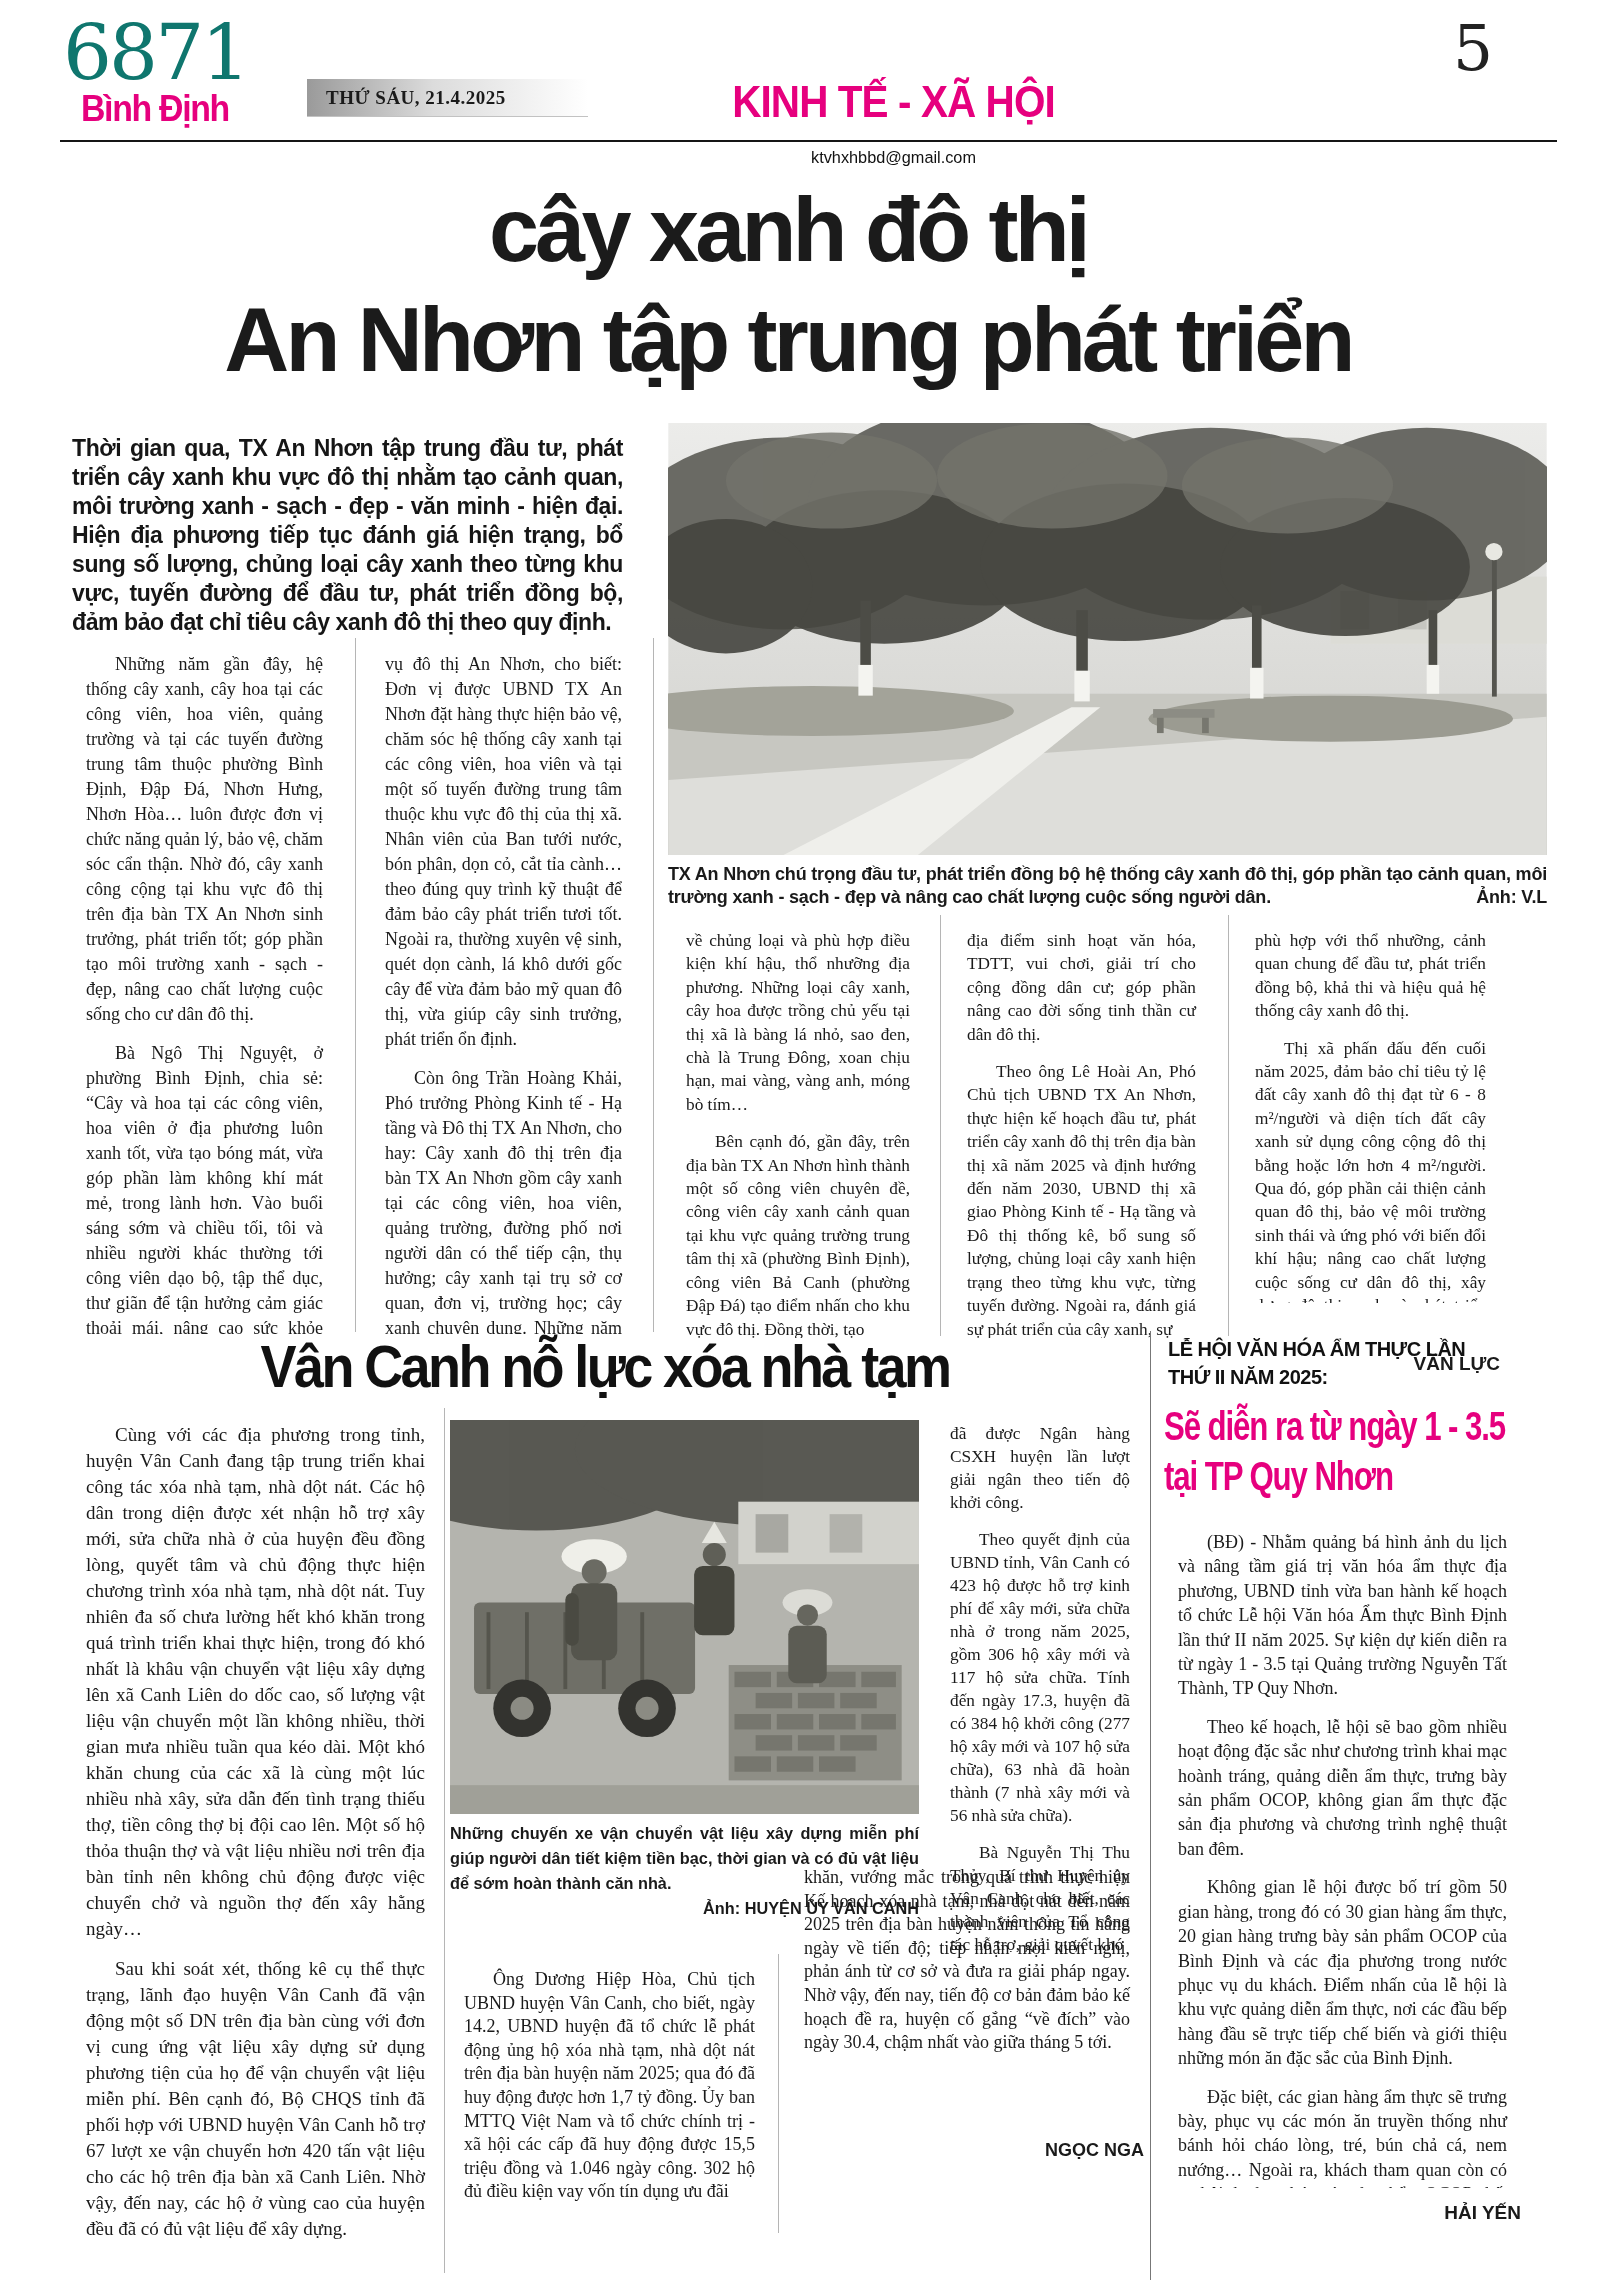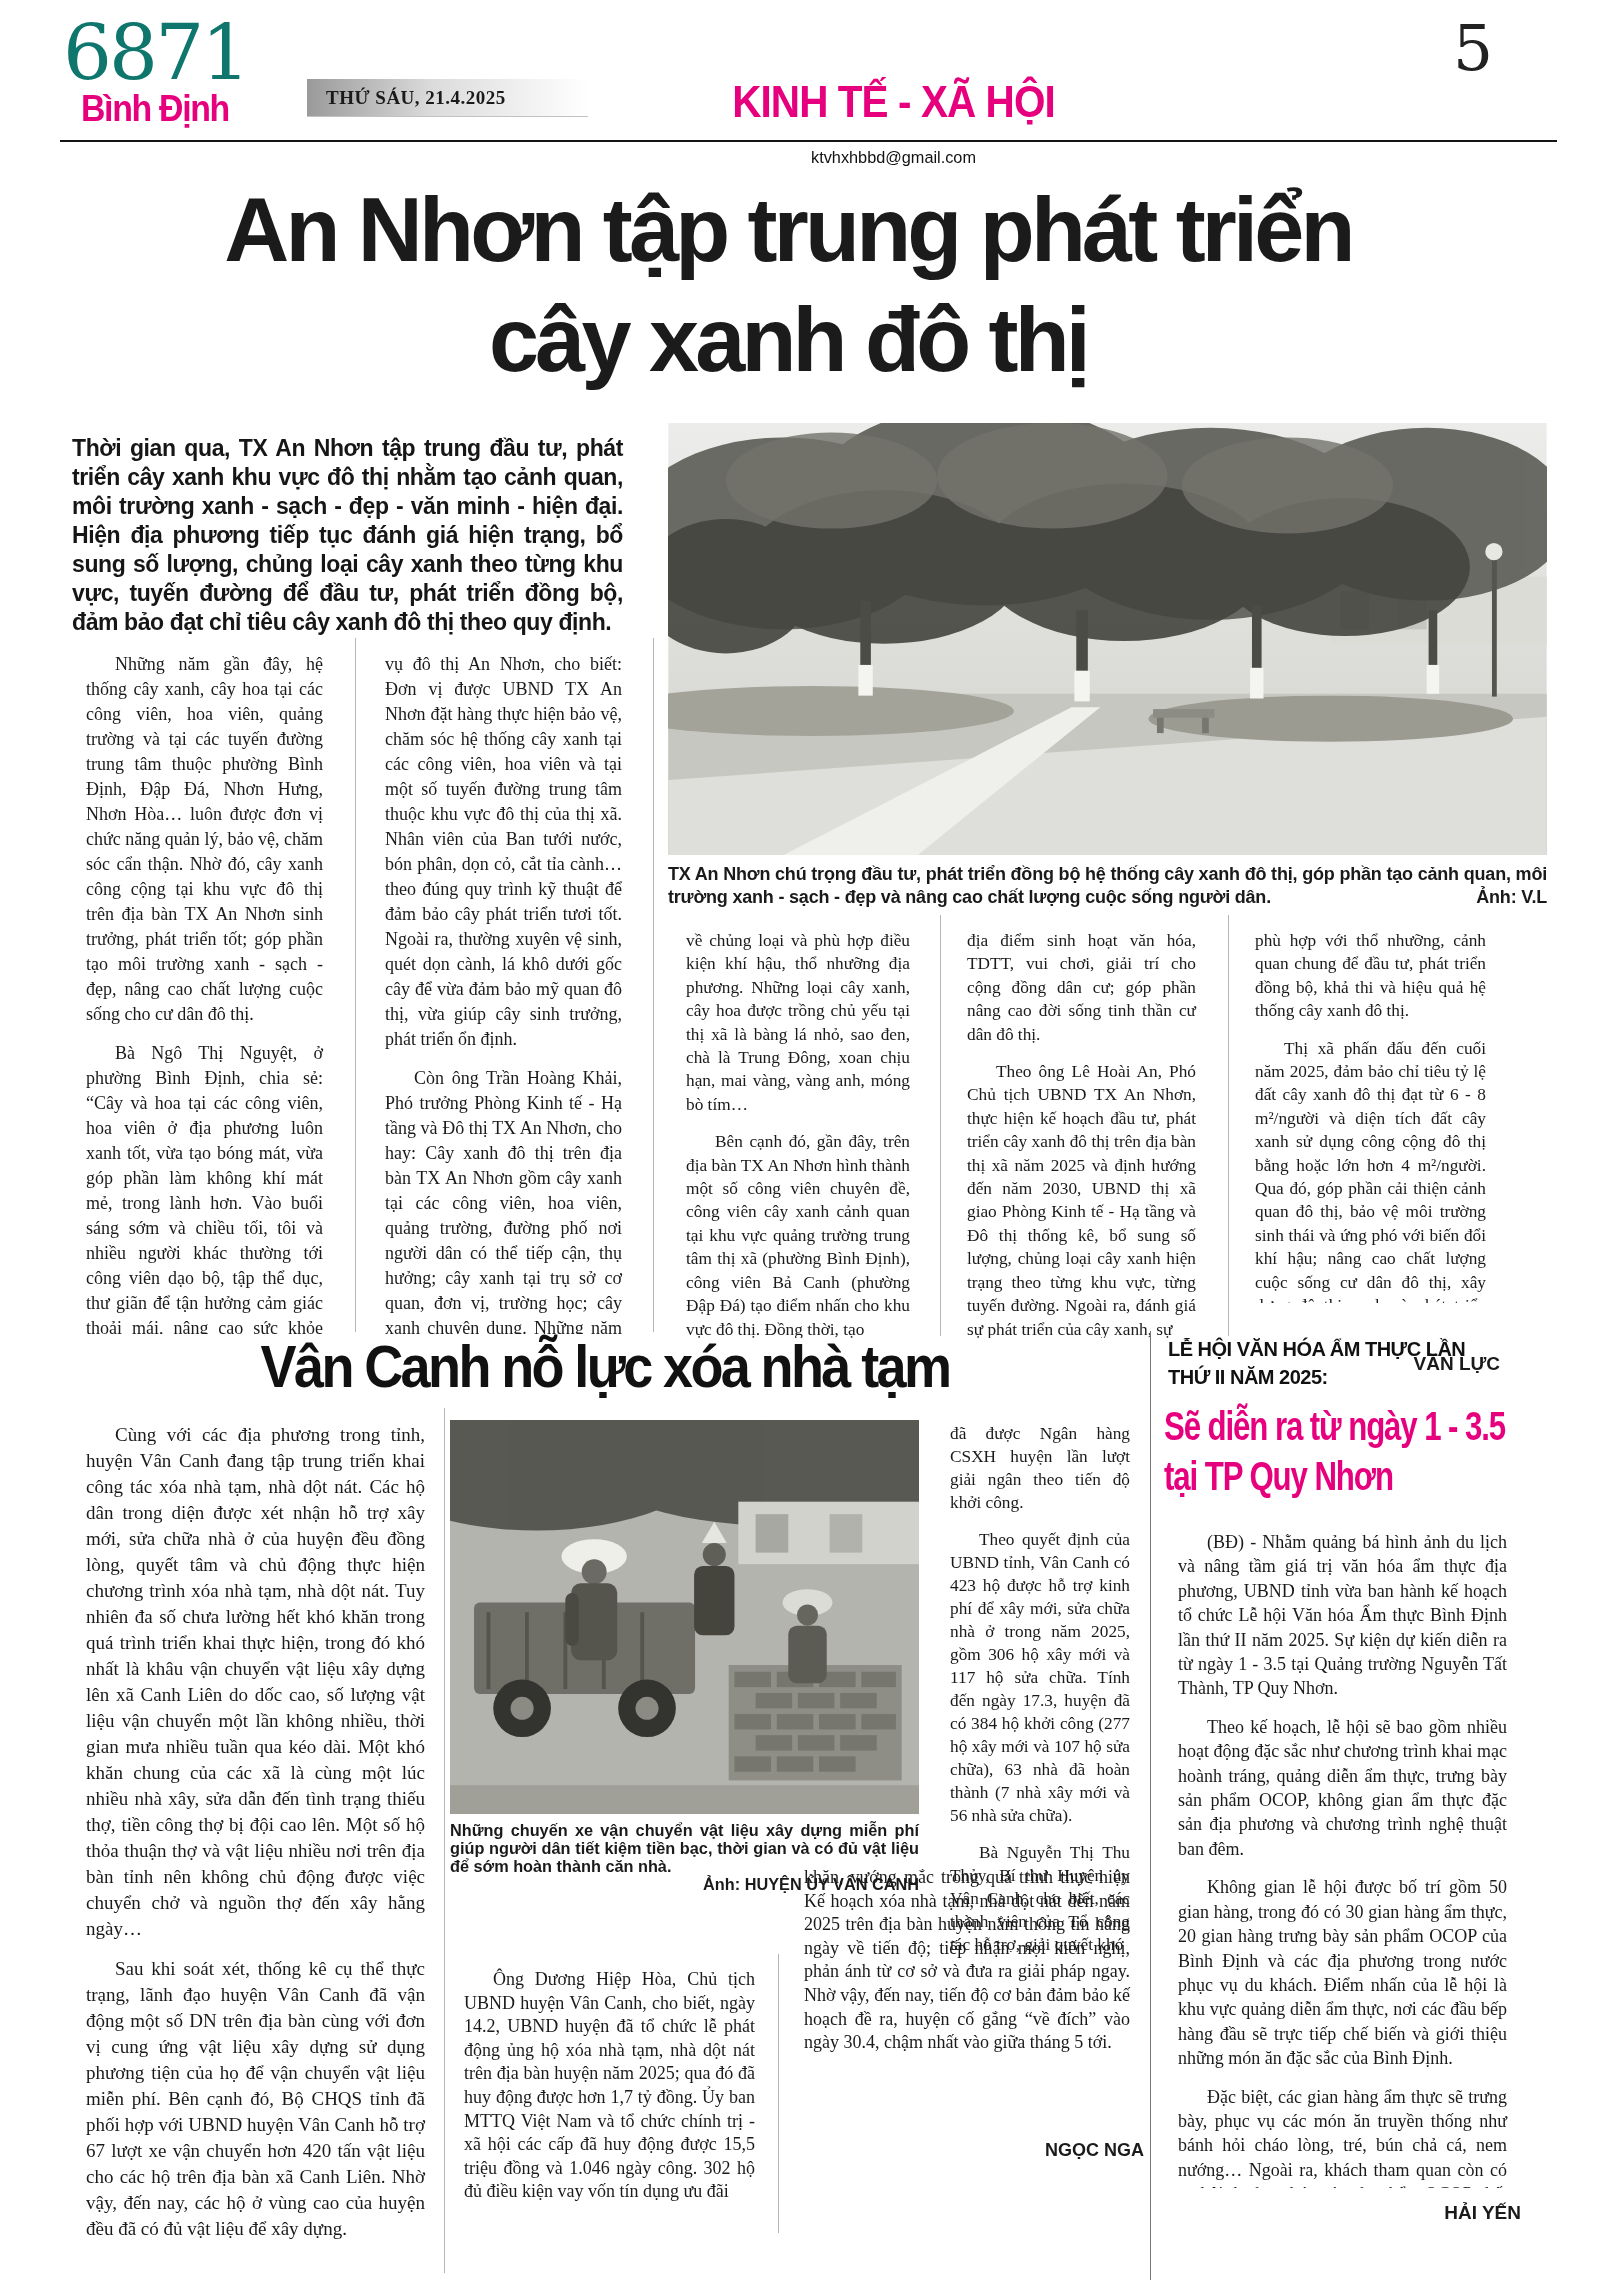--- a/index.html
+++ b/index.html
@@ -48,21 +48,21 @@
   #a1-col5{left:1241px;top:915px;width:259px;height:388px;overflow:hidden;font-size:17.3px;line-height:23.4px;}
   #a1-byline{position:absolute;left:1241px;top:1305px;width:259px;text-align:right;
            font-family:"Liberation Sans",sans-serif;font-weight:bold;font-size:19px;margin-top:48px;}
   
   #a2-headline{position:absolute;left:72px;top:1332px;width:1066px;text-align:center;
            font-family:"Liberation Sans",sans-serif;font-weight:bold;font-size:60px;
            letter-spacing:-2.9px;transform:scaleX(.9);white-space:nowrap;color:#111;}
   #a2-col1{left:72px;top:1408px;width:367px;height:867px;overflow:hidden;font-size:19px;line-height:26px;}
   #a2-photo{position:absolute;left:450px;top:1420px;width:469px;height:394px;}
   #a2-caption{position:absolute;left:450px;top:1821px;width:469px;text-align:justify;
-           font-family:"Liberation Sans",sans-serif;font-weight:bold;font-size:16.3px;line-height:18px;}
+           font-family:"Liberation Sans",sans-serif;font-weight:bold;font-size:16.3px;line-height:25px;}
   #a2-caption p{margin:0;}
   #a2-caption .credit{text-align:right;}
   #a2-col-right{left:936px;top:1408px;width:208px;height:544px;overflow:hidden;font-size:17.3px;line-height:23px;}
   #a2-col-mid{left:450px;top:1954px;width:319px;height:317px;overflow:hidden;font-size:18px;line-height:23.6px;}
   #a2-col-bottom{left:790px;top:1852px;width:354px;height:288px;overflow:hidden;font-size:18px;line-height:23.6px;}
   #a2-byline{position:absolute;left:790px;top:2140px;width:354px;text-align:right;
            font-family:"Liberation Sans",sans-serif;font-weight:bold;font-size:18px;background:transparent;}
   
   #a3-rule{position:absolute;left:1150px;top:1331px;width:1px;height:949px;background:#777;}
   #a3-kicker{position:absolute;left:1168px;top:1335px;width:344px;
@@ -92,22 +92,22 @@
 <div id="brand">Bình Định</div>
 <div id="datebar">
   <span>THỨ SÁU, 21.4.2025</span>
 </div>
 <div id="section-title">KINH TẾ - XÃ HỘI</div>
 <div id="page-email">ktvhxhbbd@gmail.com</div>
 <div id="page-number">5</div>
 <div id="header-rule"></div>
 
 <div id="a1-headline">
+  <div>cây xanh đô thị</div>
   <div>An Nhơn tập trung phát triển</div>
-  <div>cây xanh đô thị</div>
 </div>
 <div id="a1-lead">Thời gian qua, TX An Nhơn tập trung đầu tư, phát triển cây xanh khu vực đô thị nhằm tạo cảnh quan, môi trường xanh - sạch - đẹp - văn minh - hiện đại. Hiện địa phương tiếp tục đánh giá hiện trạng, bổ sung số lượng, chủng loại cây xanh theo từng khu vực, tuyến đường để đầu tư, phát triển đồng bộ, đảm bảo đạt chỉ tiêu cây xanh đô thị theo quy định.</div>
 
 <div id="a1-photo">
   <svg width="879" height="432" viewBox="0 0 915 450">
     <defs>
       <linearGradient id="sky1" x1="0" y1="0" x2="0" y2="1">
         <stop offset="0" stop-color="#ececea"></stop>
           <stop offset="1" stop-color="#cfcfcb"></stop>
       </linearGradient>

